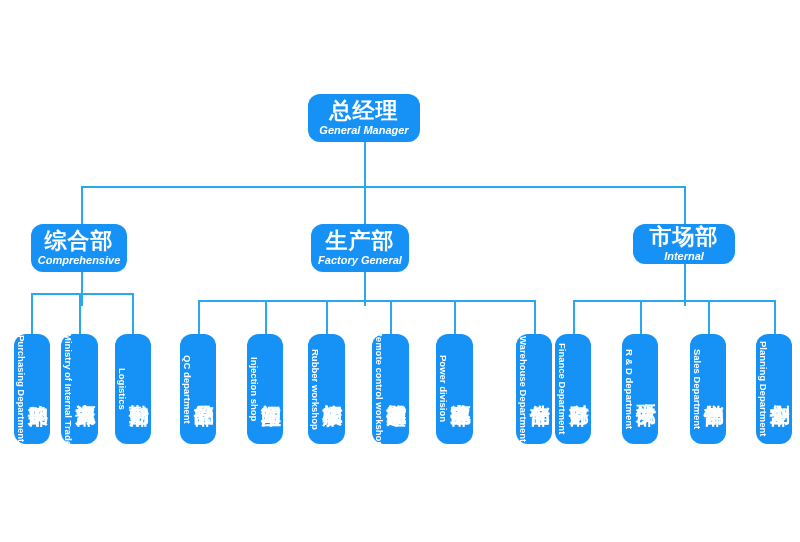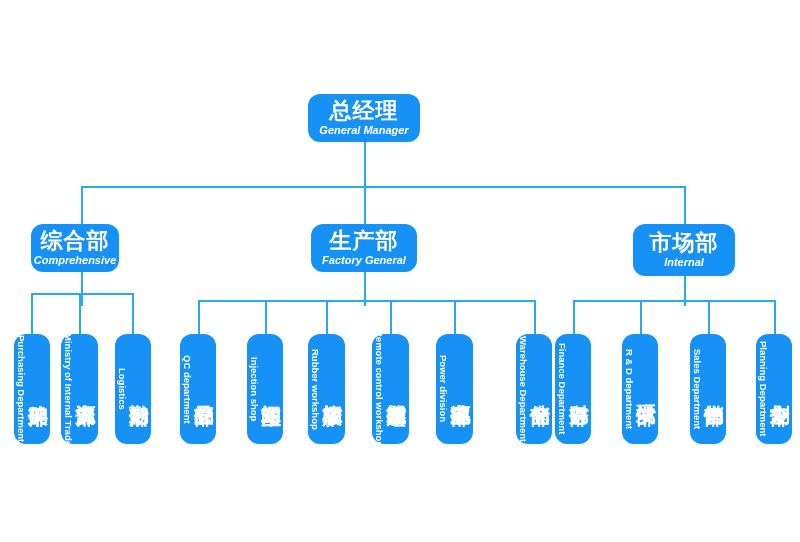--- a/index.html
+++ b/index.html
@@ -125,31 +125,31 @@
   <div class="conn v" style="left:573px; top:300px; height:35px;"></div>
   <div class="conn v" style="left:640px; top:300px; height:35px;"></div>
   <div class="conn v" style="left:708px; top:300px; height:35px;"></div>
   <div class="conn v" style="left:774px; top:300px; height:35px;"></div>
 
   <div class="node horiz" style="left:308px; top:94px; width:112px; height:48px;">
     <span class="cn">总经理</span>
     <span class="en">General Manager</span>
   </div>
 
-  <div class="node horiz" style="left:31px; top:224px; width:88px; height:48px;">
+  <div class="node horiz" style="left:31px; top:224px; width:96px; height:48px;">
     <span class="cn">综合部</span>
     <span class="en">Comprehensive</span>
   </div>
 
-  <div class="node horiz" style="left:311px; top:224px; width:106px; height:48px;">
+  <div class="node horiz" style="left:311px; top:224px; width:98px; height:48px;">
     <span class="cn">生产部</span>
     <span class="en">Factory General</span>
   </div>
 
-  <div class="node horiz" style="left:633px; top:224px; width:102px; height:52px;text-align:right;">
+  <div class="node horiz" style="left:633px; top:224px; width:102px; height:40px;text-align:right;">
     <span class="cn">市场部</span>
     <span class="en">Internal</span>
   </div>
 
   <div class="node vert" style="left:14px; top:334px; width:36px; height:110px;">
     <span class="stack">
       <span class="cn">采购部</span>
       <span class="en">Purchasing Department</span>
     </span>
   </div>

